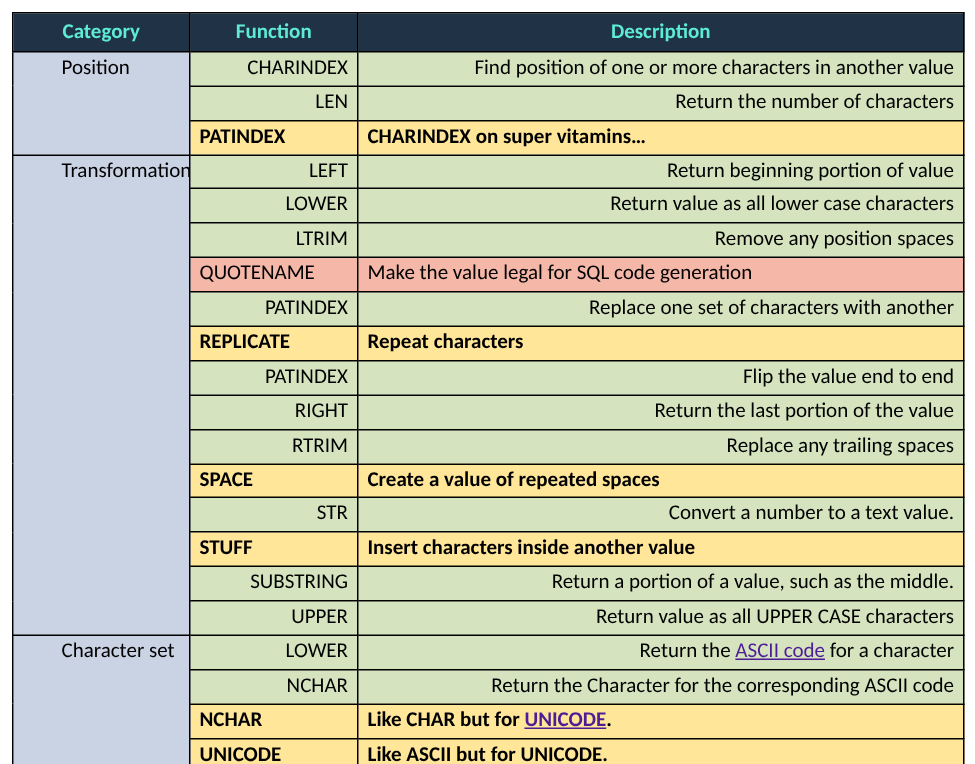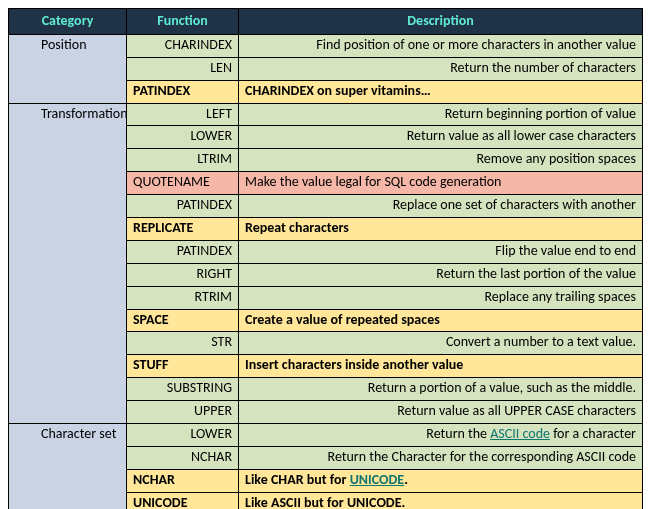--- a/index.html
+++ b/index.html
@@ -40,21 +40,21 @@
   td.cat {
     background: #c9d3e4;
     vertical-align: top;
     padding-left: 32px;
   }
   
   .row-green   td.fn, .row-green   td.desc { background: #d6e3bf; text-align: right; }
   .row-yellow  td.fn, .row-yellow  td.desc { background: #ffe699; font-weight: bold; }
   .row-salmon  td.fn, .row-salmon  td.desc { background: #f4b7a8; margin-top: 30px; }
   a.link {
-    color: #0f766e;
+    color: #4c1d95;
     text-decoration: underline;
   }
 </style>
 </head>
 <body>
 <div class="wrap">
 
 <table>
   <colgroup>
     <col class="c-cat">

